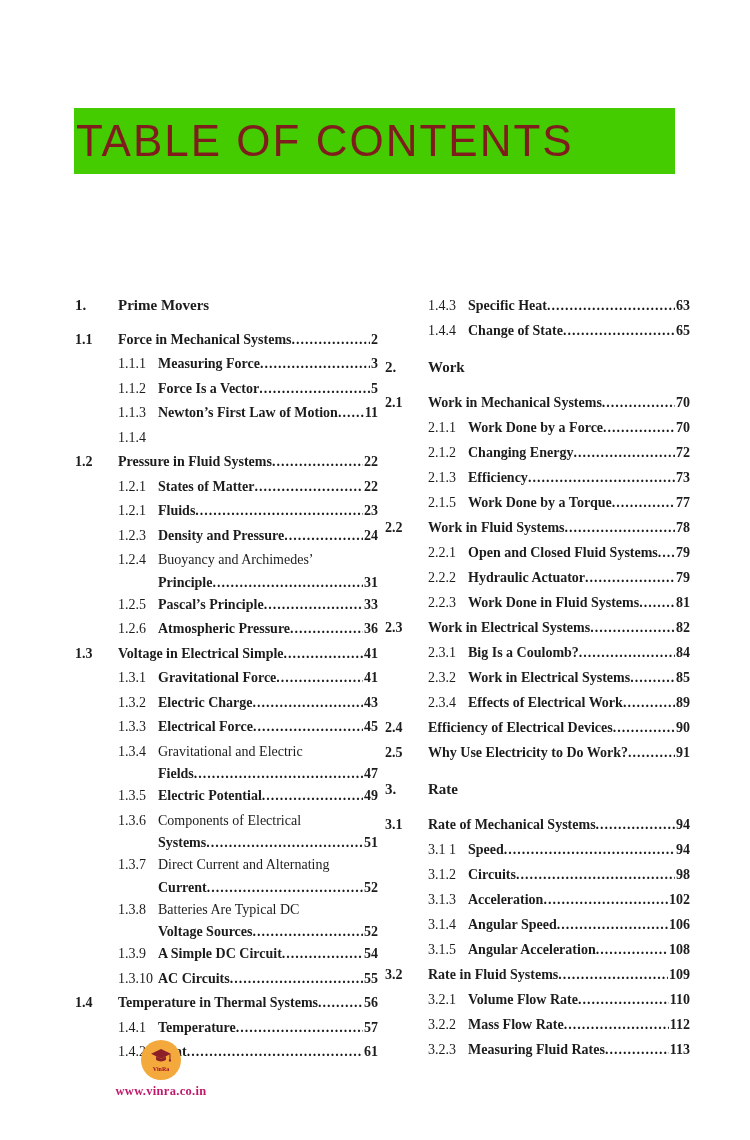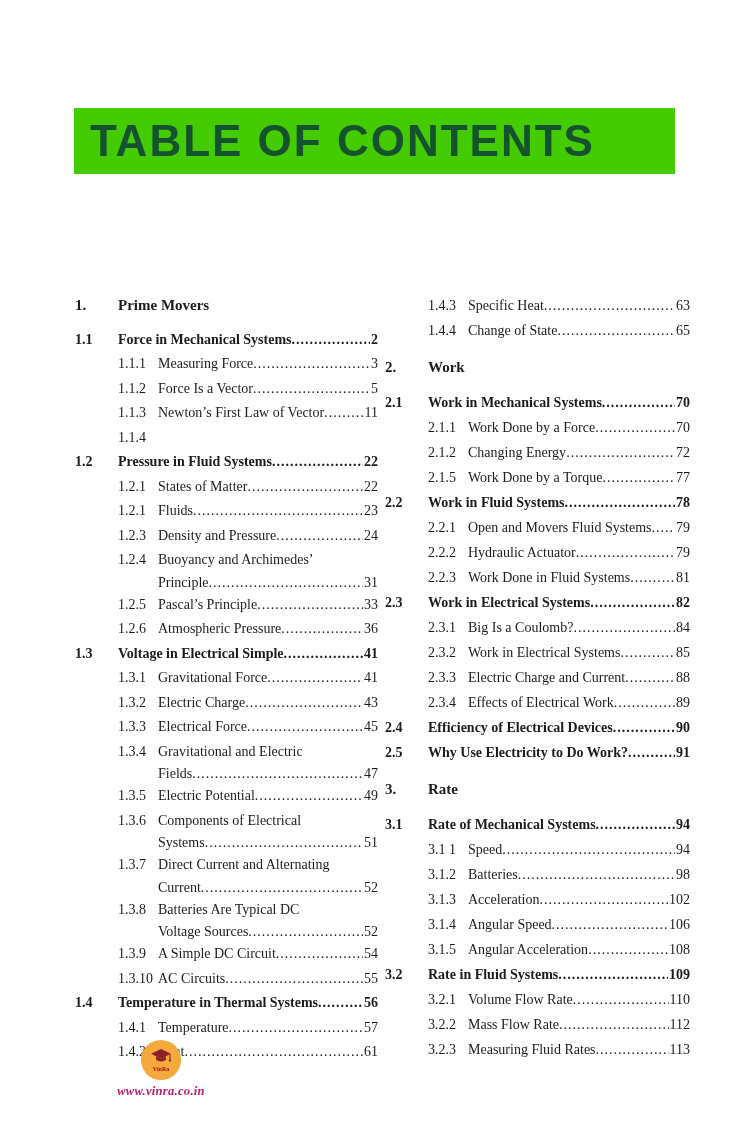--- a/index.html
+++ b/index.html
@@ -6,54 +6,54 @@
   body{
     width:750px;height:1140px;background:#ffffff;position:relative;
     font-family:"Liberation Serif",serif;color:#1c1c1c;overflow:hidden;
   }
   
   .header-bar{
     position:absolute;left:74px;top:108px;width:601px;height:66px;
     background:#44cc01;display:flex;align-items:center;
   }
   .header-bar h1{
-    margin:0 0 0 16px;color:#14532d;
-    font-family:"Liberation Sans",sans-serif;font-weight:700;
+    margin:0 0 0 2px;color:#7f1d1d;
+    font-family:"Liberation Sans",sans-serif;font-weight:400;
     font-size:44px;letter-spacing:2px;white-space:nowrap;
   }
   
   .col{position:absolute;top:293px;font-size:14px;}
   #col-0{left:75px;width:303px;}
   #col-1{left:385px;width:305px;}
   .row{display:flex;align-items:baseline;height:24.5px;line-height:24.5px;}
   #col-1 .row{height:25px;line-height:25px;}
   .row.cont{height:20px;line-height:20px;}
   .l1{font-weight:bold;font-size:15px;margin-bottom:10px;}
   .l1:not(:first-child){margin-top:12px;}
   .l2{font-weight:bold;}
   .num1{flex:0 0 43px;white-space:nowrap;}
   .row.l3{padding-left:43px;}
   .num3{flex:0 0 40px;white-space:nowrap;font-family:Liberation Serif, serif;}
-  .body{flex:1;display:flex;align-items:baseline;min-width:0;}
+  .body{flex:1;display:flex;align-items:baseline;min-width:0;font-weight:bold;}
   .t{white-space:nowrap;}
   .dots{flex:1 1 auto;min-width:0;overflow:hidden;white-space:nowrap;letter-spacing:1px;}
   .dots::before{content:"...................................................................................";}
   .pg{white-space:nowrap;padding-left:1px;}
   
   .footer{position:absolute;left:99px;top:1040px;width:124px;text-align:center;}
   .logo-circle{
     width:40px;height:40px;border-radius:50%;background:#f3a93c;margin:0 auto;
     display:flex;flex-direction:column;align-items:center;justify-content:center;
   }
   .logo-subtext{
     font-size:6px;line-height:6px;color:#a3112a;font-weight:bold;
     font-family:"Liberation Serif",serif;margin-top:1px;
   }
   .site{
-    margin-top:4px;color:#c2186b;font-weight:bold;font-style:italic;
+    margin-top:4px;color:#c2186b;font-weight:bold;
     font-size:12.5px;letter-spacing:0.3px;
   }
 </style>
 </head>
 <body>
 
 <div class="header-bar">
   <h1>TABLE OF CONTENTS</h1>
 </div>
 
@@ -82,21 +82,21 @@
       <span class="num3">1.1.2</span>
       <span class="body">
         <span class="t">Force Is a Vector</span>
         <span class="dots"></span>
         <span class="pg">5</span>
       </span>
     </div>
     <div class="row l3">
       <span class="num3">1.1.3</span>
       <span class="body">
-        <span class="t">Newton’s First Law of Vector</span>
+        <span class="t">Newton’s First Law of Motion</span>
         <span class="dots"></span>
         <span class="pg">11</span>
       </span>
     </div>
     <div class="row l3">
       <span class="num3">1.1.4</span>
     </div>
     <div class="row l2">
       <span class="num1">1.2</span>
       <span class="body">
@@ -325,39 +325,47 @@
     </div>
     <div class="row l3">
       <span class="num3">2.1.2</span>
       <span class="body">
         <span class="t">Changing Energy</span>
         <span class="dots"></span>
         <span class="pg">72</span>
       </span>
     </div>
     <div class="row l3">
+      <span class="num3">2.1.3</span>
+      <span class="body">
+        <span class="t">Efficiency</span>
+        <span class="dots"></span>
+        <span class="pg">73</span>
+      </span>
+    </div>
+    <div class="row l3">
       <span class="num3">2.1.5</span>
       <span class="body">
         <span class="t">Work Done by a Torque</span>
         <span class="dots"></span>
         <span class="pg">77</span>
       </span>
     </div>
     <div class="row l2">
       <span class="num1">2.2</span>
       <span class="body">
         <span class="t">Work in Fluid Systems</span>
         <span class="dots"></span>
         <span class="pg">78</span>
       </span>
     </div>
     <div class="row l3">
       <span class="num3">2.2.1</span>
       <span class="body">
-        <span class="t">Open and Movers Fluid Systems</span>
+        <span class="t">Open and Closed Fluid Systems</span>
         <span class="dots"></span>
         <span class="pg">79</span>
       </span>
     </div>
     <div class="row l3">
       <span class="num3">2.2.2</span>
       <span class="body">
         <span class="t">Hydraulic Actuator</span>
         <span class="dots"></span>
         <span class="pg">79</span>
@@ -386,28 +394,20 @@
         <span class="dots"></span>
         <span class="pg">84</span>
       </span>
     </div>
     <div class="row l3">
       <span class="num3">2.3.2</span>
       <span class="body">
         <span class="t">Work in Electrical Systems</span>
         <span class="dots"></span>
         <span class="pg">85</span>
-      </span>
-    </div>
-    <div class="row l3">
-      <span class="num3">2.3.3</span>
-      <span class="body">
-        <span class="t">Electric Charge and Current</span>
-        <span class="dots"></span>
-        <span class="pg">88</span>
       </span>
     </div>
     <div class="row l3">
       <span class="num3">2.3.4</span>
       <span class="body">
         <span class="t">Effects of Electrical Work</span>
         <span class="dots"></span>
         <span class="pg">89</span>
       </span>
     </div>
@@ -443,21 +443,21 @@
       <span class="num3">3.1 1</span>
       <span class="body">
         <span class="t">Speed</span>
         <span class="dots"></span>
         <span class="pg">94</span>
       </span>
     </div>
     <div class="row l3">
       <span class="num3">3.1.2</span>
       <span class="body">
-        <span class="t">Batteries</span>
+        <span class="t">Circuits</span>
         <span class="dots"></span>
         <span class="pg">98</span>
       </span>
     </div>
     <div class="row l3">
       <span class="num3">3.1.3</span>
       <span class="body">
         <span class="t">Acceleration</span>
         <span class="dots"></span>
         <span class="pg">102</span>

